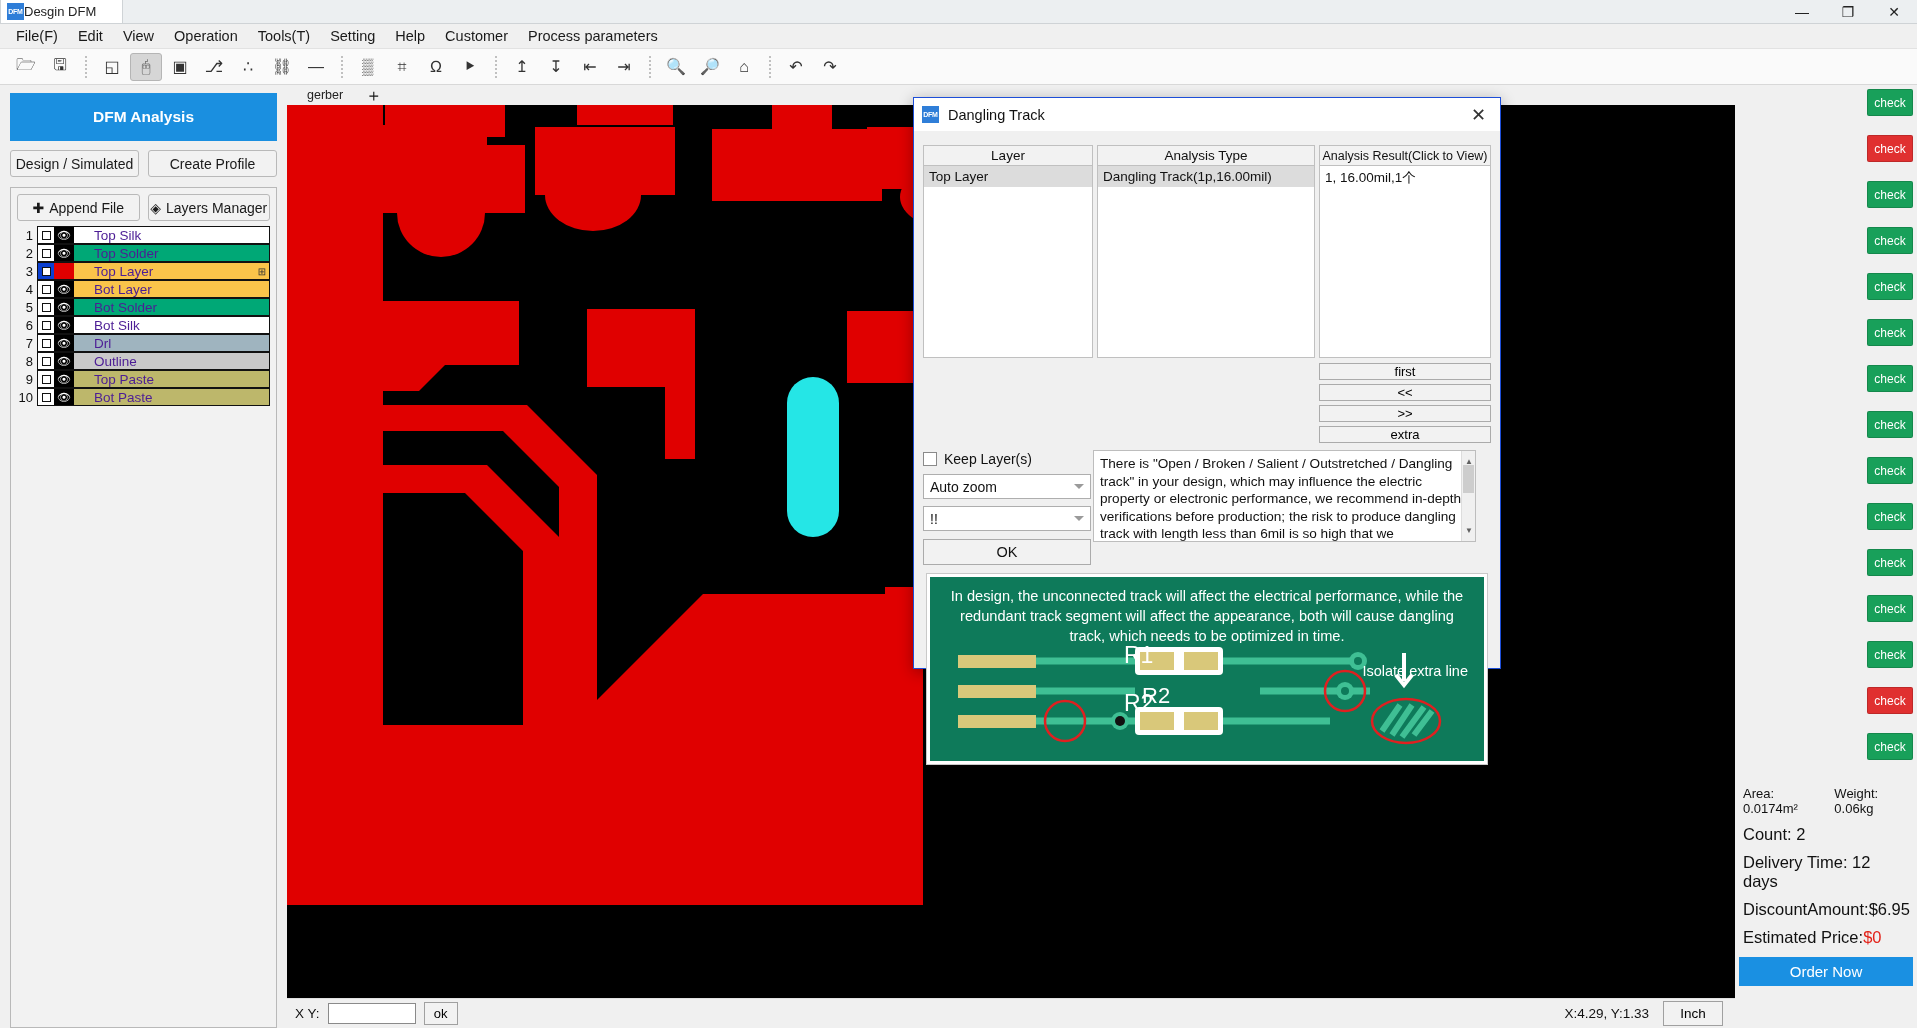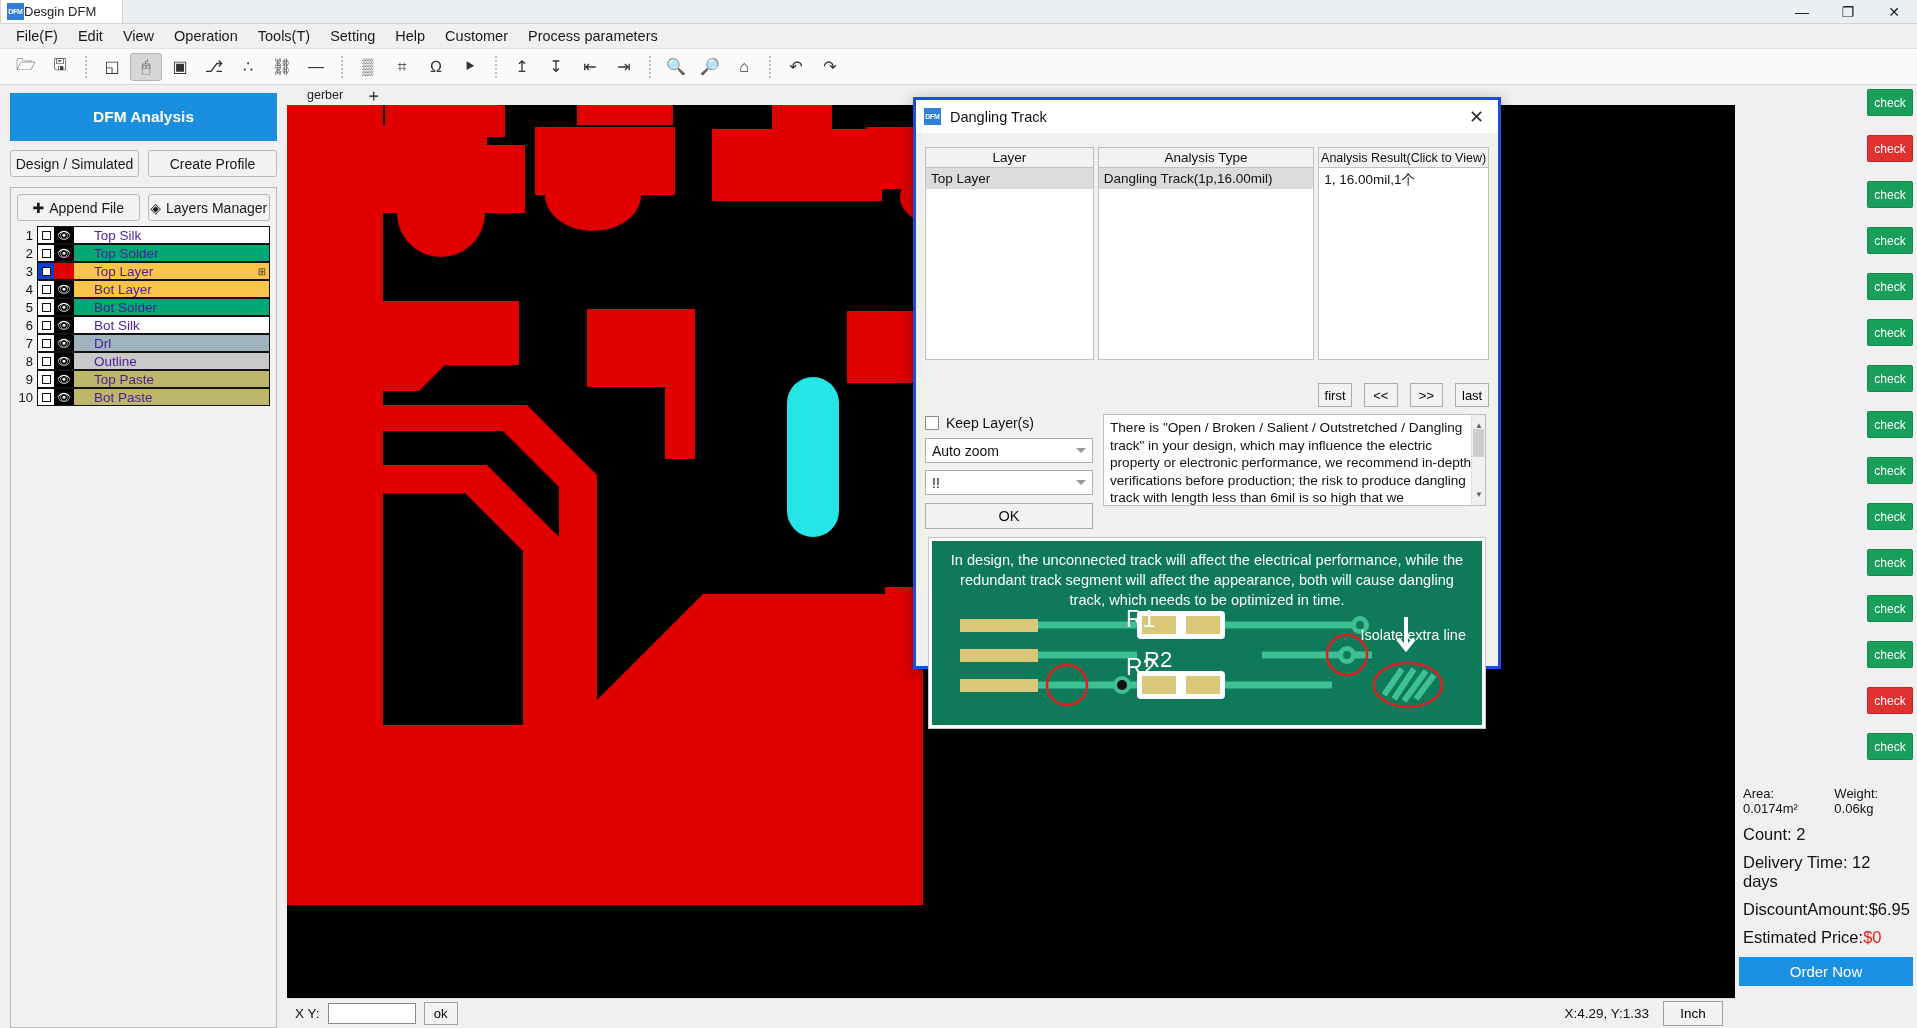--- a/index.html
+++ b/index.html
@@ -141,21 +141,21 @@
   }
   .coords { margin-left: auto; font-size: 13.5px; color: #111; padding-right: 6px; }
   .unitbtn {
     width: 60px; height: 25px; border: 1px solid #a0a0a0; background: #f2f2f2;
     font-size: 13.5px; display: flex; align-items: center; justify-content: center;
     margin-right: 12px;
   }
   
   .dialog {
     position: absolute; left: 913px; top: 104px; width: 588px; height: 572px;
-    background: #f0f0f0; border: 3px solid #1d4ed8; box-shadow: 0 3px 14px rgba(0,0,0,.32);
+    background: #f0f0f0; border: 1px solid #1d4ed8; box-shadow: 0 3px 14px rgba(0,0,0,.32);
     z-index: 50;
   }
   .dlg-title {
     height: 33px; display: flex; align-items: center; padding: 0 8px; gap: 9px;
     background: #fff;
   }
   .dlg-title .t { font-size: 14.5px; color: #111; }
   .dlg-close { margin-left: auto; font-size: 18px; color: #333; padding: 0 6px; }
   .dlg-body { padding: 14px 9px 0 9px; display: flex; gap: 4px; }
   .col { display: flex; flex-direction: column; }
@@ -163,21 +163,21 @@
     height: 21px; background: #f2f2f2; border: 1px solid #c0c0c0;
     display: flex; align-items: center; justify-content: center;
     font-size: 13.5px; color: #111;
   }
   .collist {
     border: 1px solid #c0c0c0; border-top: none; background: #fff;
     font-size: 13.5px; color: #111;
   }
   .collist .row { padding: 3px 5px; }
   .collist .row.sel { background: #dcdcdc; }
-  .navrow { display: flex; gap: 12px; margin-top: 23px; }
+  .navrow { display: flex; gap: 4px; margin-top: 5px; flex-direction: column; }
   .navbtn {
     flex: 1; height: 24px; border: 1px solid #ababab; background: #f2f2f2;
     font-size: 13px; display: flex; align-items: center; justify-content: center;
   }
   .keepline { display: flex; align-items: center; gap: 7px; margin-top: 8px; font-size: 14px; color: #111; }
   .keepbox { width: 14px; height: 14px; border: 1px solid #8a8a8a; background: #fff; }
   .sel-ctl {
     width: 168px; height: 25px; border: 1px solid #aeaeae; background: #fff;
     display: flex; align-items: center; padding: 0 6px; font-size: 14px;
     color: #111; margin-top: 7px; position: relative;
@@ -472,26 +472,26 @@
 
         <div class="col" style="width:172px">
           <div class="colhdr" style="font-size:12.5px">Analysis Result(Click to View)</div>
           <div class="collist" style="height:192px">
             <div class="row">1, 16.00mil,1个</div>
           </div>
           <div class="navrow">
             <div class="navbtn">first</div>
             <div class="navbtn">&lt;&lt;</div>
             <div class="navbtn">&gt;&gt;</div>
-            <div class="navbtn">last</div>
-          </div>
-        </div>
-      </div>
-
-      <div style="display:flex;gap:8px;padding:0 9px">
+            <div class="navbtn">extra</div>
+          </div>
+        </div>
+      </div>
+
+      <div style="display:flex;gap:0;padding:0 9px">
 
         <div class="col" style="width:170px">
           <div class="keepline">
             <span class="keepbox"></span>
             <span>Keep Layer(s)</span>
           </div>
           <div class="sel-ctl">
             <span>Auto zoom</span>
             <span class="arrow"></span>
           </div>

